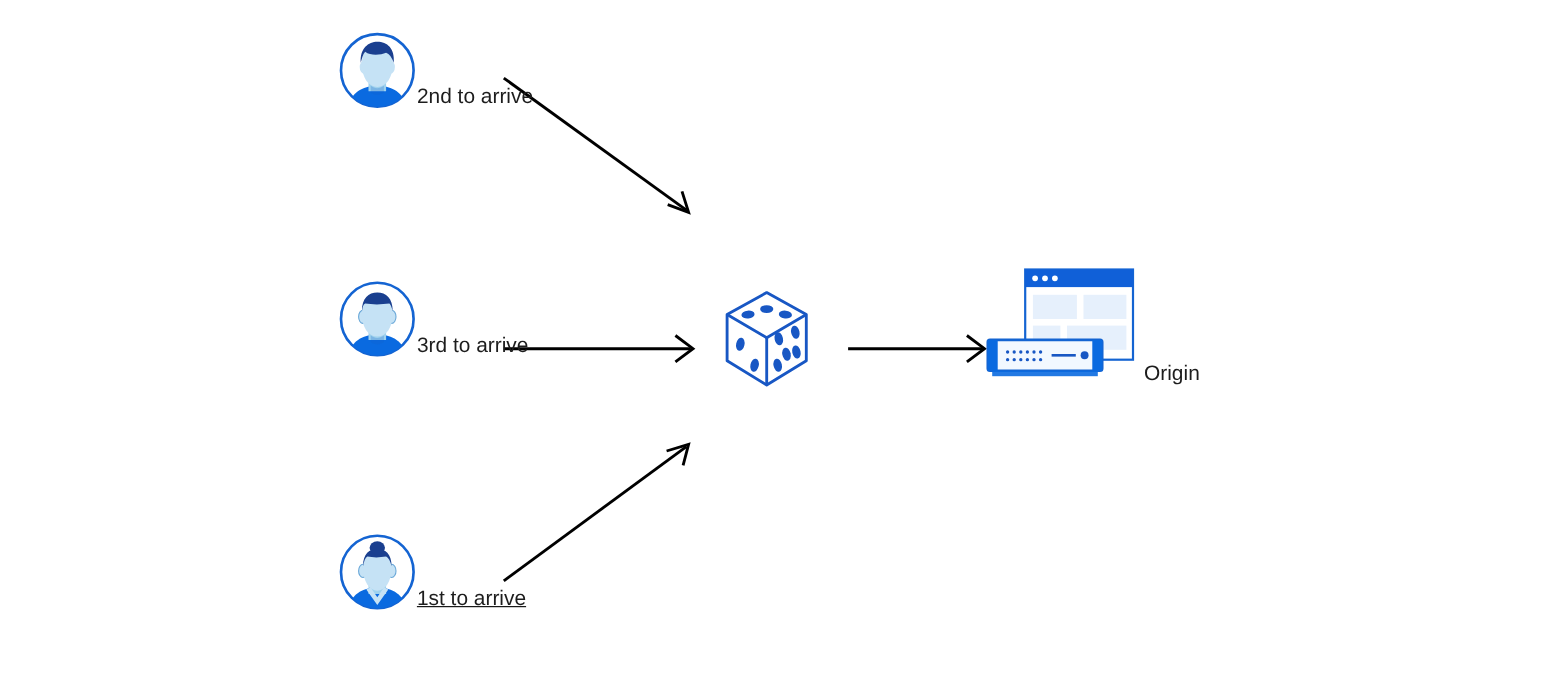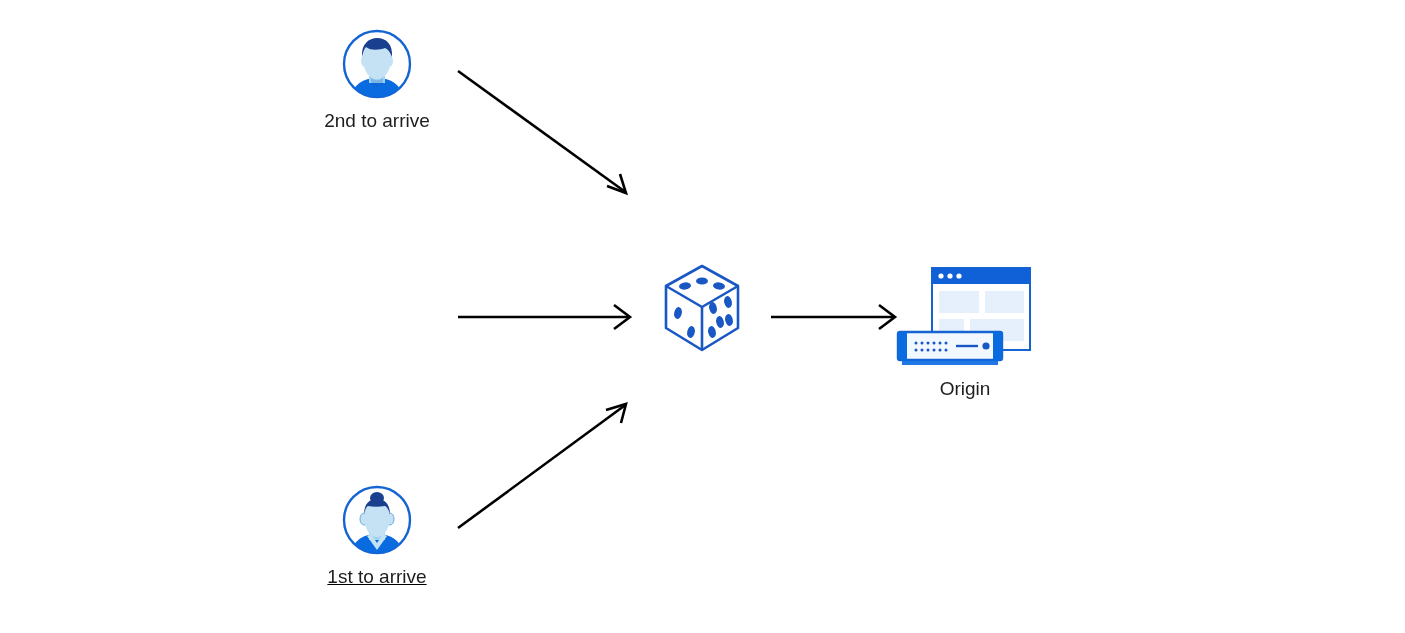--- a/index.html
+++ b/index.html
@@ -13,22 +13,22 @@
   #canvas {
     position: relative;
     width: 1405px;
     height: 633px;
     background: #ffffff;
     overflow: hidden;
   }
   .node {
     position: absolute;
     display: flex;
-    flex-direction: column;
-    align-items: center;
+    flex-direction: row;
+    align-items: flex-end;
   }
   .icon-box {
     position: relative;
   }
   .node-label {
     margin-top: 10px;
     font-size: 19px;
     line-height: 22px;
     color: #1d1d1d;
     white-space: nowrap;
@@ -93,20 +93,42 @@
           <ellipse cx="48" cy="33" rx="4" ry="6" fill="#c5e2f5"></ellipse>
           <path d="M22 30 c0 -12 6 -17 14 -17 c8 0 14 5 14 17 c0 13 -6 21 -14 21 c-8 0 -14 -8 -14 -21 z" fill="#c5e2f5"></path>
           <path d="M21 29 c-1 -13 7 -19 15 -19 c9 0 16 6 15 19 c-2 -5 -4 -8 -7 -9 c-5 2 -14 3 -19 -1 c-2 2 -3 6 -4 10 z" fill="#1a3f8f"></path>
           <path d="M30 50 c4 3 8 3 12 0 l0 6 c-4 3 -8 3 -12 0 z" fill="#1460c8" opacity="0.25"></path>
         </g>
       </svg>
     </div>
     <div class="node-label">2nd to arrive</div>
   </div>
 
+  <div class="node" style="left:307px; top:254px; width:140px;">
+    <div class="icon-box">
+      <svg class="avatar-svg" width="72" height="72" viewBox="0 0 72 72">
+        <defs>
+          <clipPath id="clip3rd">
+              <circle cx="36" cy="36" r="33"></circle>
+            </clipPath>
+        </defs>
+        <circle cx="36" cy="36" r="33" fill="#ffffff" stroke="#1464d2" stroke-width="2.4"></circle>
+        <g clip-path="url(#clip3rd)">
+          <path d="M10 72 c0 -14 11 -22 26 -22 c15 0 26 8 26 22 z" fill="#0a6ae0"></path>
+          <path d="M28 42 h16 v13 h-16 z" fill="#9fd2ee"></path>
+          <ellipse cx="23" cy="34" rx="4" ry="6" fill="#c5e2f5" stroke="#6aa8d8" stroke-width="1"></ellipse>
+          <ellipse cx="49" cy="34" rx="4" ry="6" fill="#c5e2f5" stroke="#6aa8d8" stroke-width="1"></ellipse>
+          <path d="M22 31 c0 -12 6 -17 14 -17 c8 0 14 5 14 17 c0 13 -6 21 -14 21 c-8 0 -14 -8 -14 -21 z" fill="#c5e2f5"></path>
+          <path d="M22 29 c0 -12 6 -17 14 -17 c8 0 14 5 14 17 c-1 -4 -2 -6 -3 -7 c-7 1 -16 1 -22 0 c-2 1 -2 3 -3 7 z" fill="#1a3f8f"></path>
+          <path d="M30 51 c4 3 8 3 12 0 l0 6 c-4 3 -8 3 -12 0 z" fill="#1460c8" opacity="0.25"></path>
+        </g>
+      </svg>
+    </div>
+    <div class="node-label">3rd to arrive</div>
+  </div>
 
   <div class="node" style="left:307px; top:484px; width:140px;text-decoration:underline;">
     <div class="icon-box">
       <svg class="avatar-svg" width="72" height="72" viewBox="0 0 72 72">
         <defs>
           <clipPath id="clip1st">
               <circle cx="36" cy="36" r="33"></circle>
             </clipPath>
         </defs>
         <circle cx="36" cy="36" r="33" fill="#ffffff" stroke="#1464d2" stroke-width="2.4"></circle>
@@ -145,21 +167,21 @@
           <ellipse cx="53" cy="46" rx="3.8" ry="6" transform="rotate(-12 53 46)"></ellipse>
           <ellipse cx="68" cy="40" rx="3.8" ry="6" transform="rotate(-12 68 40)"></ellipse>
           <ellipse cx="60" cy="60" rx="3.8" ry="6" transform="rotate(-12 60 60)"></ellipse>
           <ellipse cx="69" cy="58" rx="3.8" ry="6" transform="rotate(-12 69 58)"></ellipse>
           <ellipse cx="52" cy="70" rx="3.8" ry="6" transform="rotate(-12 52 70)"></ellipse>
         </g>
       </svg>
     </div>
   </div>
 
-  <div class="node" style="left:890px; top:264px; width:150px;">
+  <div class="node" style="left:890px; top:241px; width:150px;">
     <div class="icon-box">
       <svg class="origin-svg" width="150" height="110" viewBox="0 0 150 110">
 
         <g>
           <rect x="42" y="4" width="98" height="82" fill="#ffffff" stroke="#1464d2" stroke-width="2"></rect>
           <rect x="42" y="4" width="98" height="16" fill="#1060d8"></rect>
           <circle cx="51" cy="12" r="2.6" fill="#ffffff"></circle>
           <circle cx="60" cy="12" r="2.6" fill="#ffffff"></circle>
           <circle cx="69" cy="12" r="2.6" fill="#ffffff"></circle>
           <rect x="49" y="27" width="40" height="22" fill="#e6f0fc"></rect>

